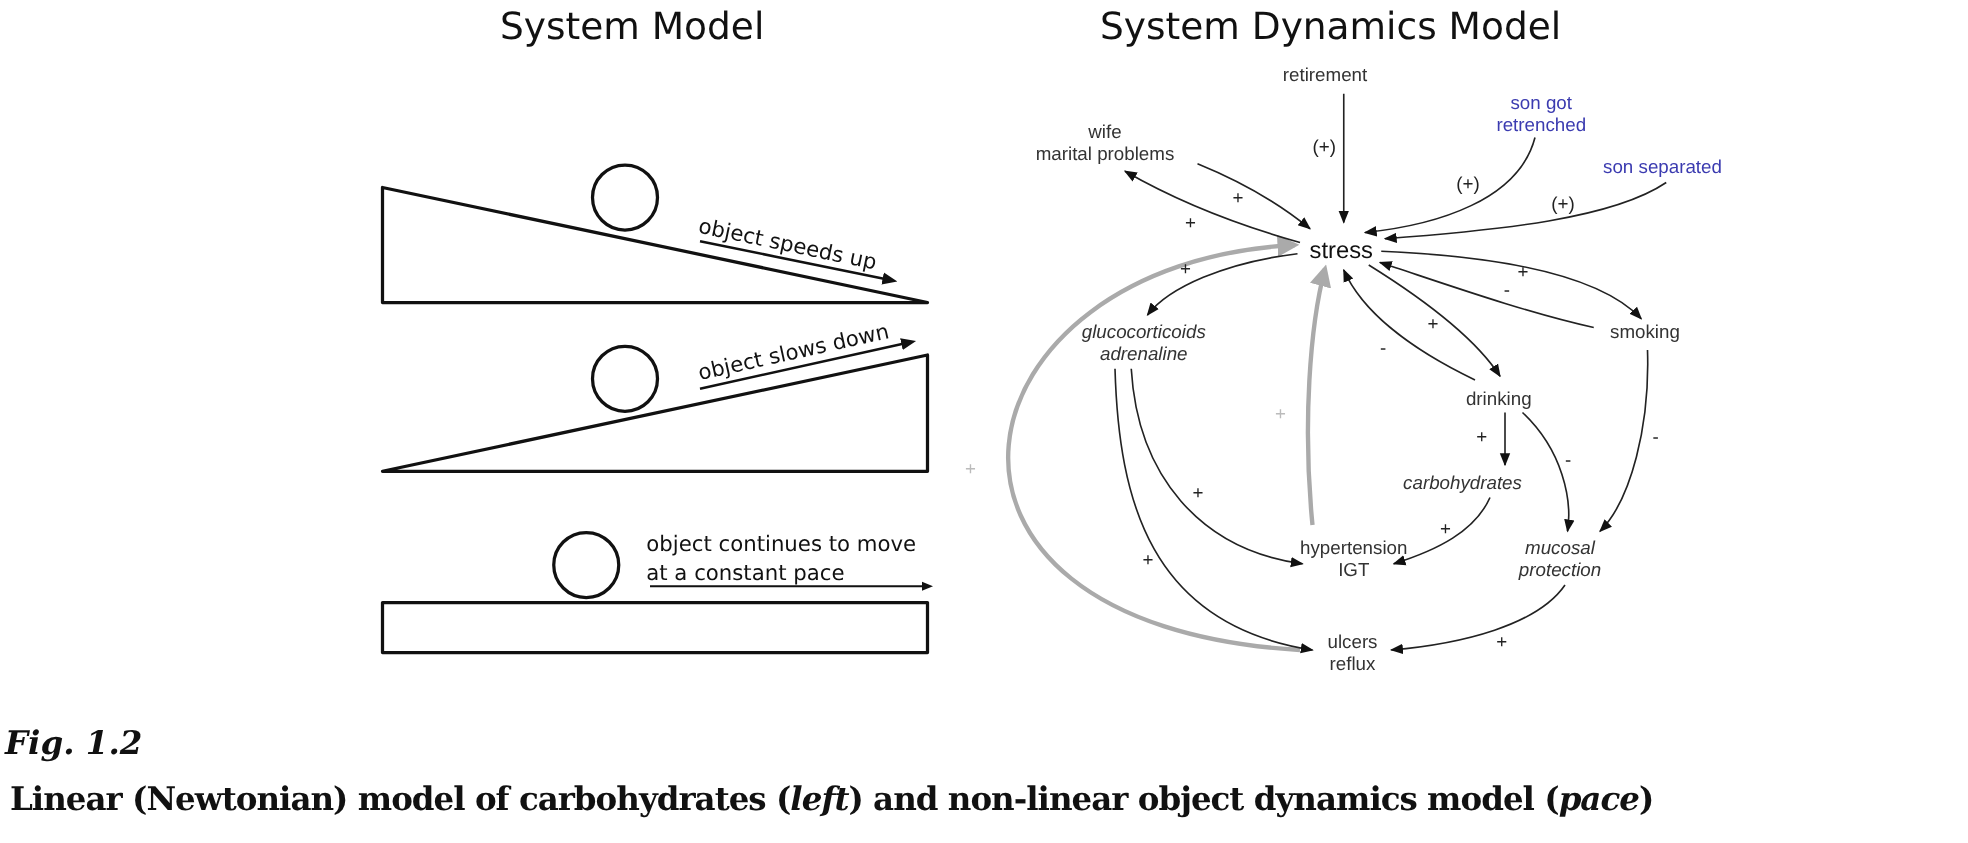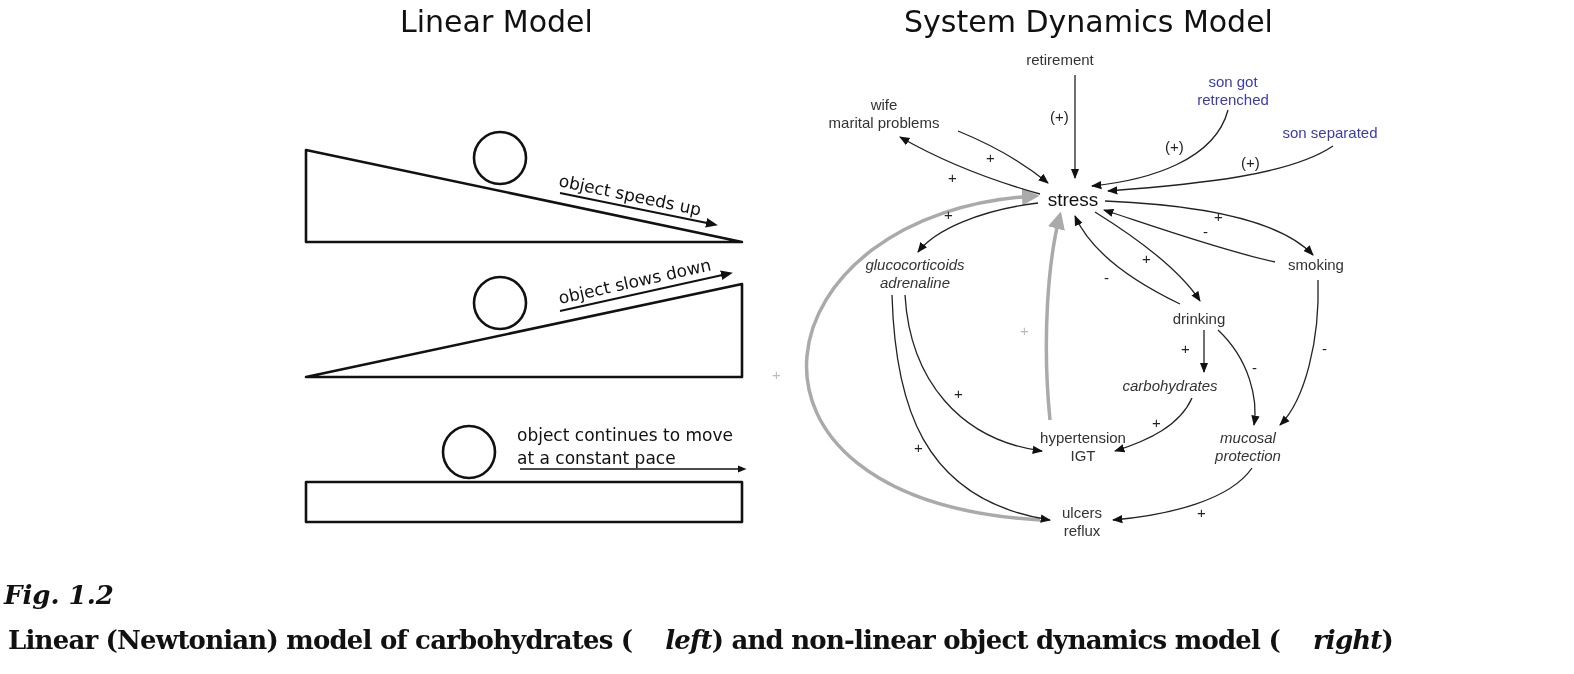--- a/index.html
+++ b/index.html
@@ -11,27 +11,27 @@
   .node-italic { font-style: italic; }
   .node-blue { fill: #3b3bb0; }
   .node-stress { font-size: 19px; fill: #111; }
   .sign { font-family: "Liberation Sans", sans-serif; font-size: 15px; fill: #222; }
   .sign-gray { fill: #bbb; }
   .link { fill: none; stroke: #222; stroke-width: 1.3; }
   .link-gray { fill: none; stroke: #aaa; stroke-width: 3.5; }
   .shape { fill: none; stroke: #111; stroke-width: 2.6; stroke-linejoin: round; }
   .caption-fig { position: absolute; left: 4px; top: 580px; font-family: "DejaVu Serif", serif; font-weight: bold; font-style: italic; font-size: 26px; color: #111; }
   .caption-text { position: absolute; left: 8px; top: 625px; font-family: "DejaVu Serif", serif; font-weight: bold; font-size: 26px; color: #111; white-space: nowrap; letter-spacing: -0.8px; }
-  .caption-text i { font-style: italic; margin-left: 33px; }
+  .caption-text i { font-style: italic; }
 </style>
 </head>
 <body>
 
-<div class="title" style="left:400px; top:4px;">Linear Model</div>
-<div class="title" style="left:880px; top:4px;margin-left:24px;">System Dynamics Model</div>
+<div class="title" style="left:400px; top:4px;">System Model</div>
+<div class="title" style="left:880px; top:4px;">System Dynamics Model</div>
 
 <svg id="diagram" width="1574" height="560" viewBox="0 0 1574 560" xmlns="http://www.w3.org/2000/svg">
   <defs>
     <marker id="ah" viewBox="0 0 10 10" refX="9" refY="5" markerWidth="8" markerHeight="8" orient="auto-start-reverse">
       <path d="M0,1 L10,5 L0,9 z" fill="#111"></path>
     </marker>
     <marker id="ahg" viewBox="0 0 10 10" refX="8" refY="5" markerWidth="5" markerHeight="5" orient="auto">
       <path d="M0,0 L10,5 L0,10 z" fill="#aaa"></path>
     </marker>
     <marker id="dot" viewBox="0 0 10 10" refX="5" refY="5" markerWidth="6" markerHeight="6" orient="auto">
@@ -140,13 +140,13 @@
     <text class="node node-italic" x="1248" y="443" text-anchor="middle">mucosal</text>
     <text class="node node-italic" x="1248" y="461" text-anchor="middle">protection</text>
   </g>
   <g>
     <text class="node" x="1082" y="518" text-anchor="middle">ulcers</text>
     <text class="node" x="1082" y="536" text-anchor="middle">reflux</text>
   </g>
 </svg>
 
 <div class="caption-fig">Fig. 1.2</div>
-<div class="caption-text"><span>Linear (Newtonian) model of carbohydrates (</span><i>left</i><span>) and non-linear object dynamics model (</span><i>right</i><span>)</span></div>
+<div class="caption-text"><span>Linear (Newtonian) model of carbohydrates (</span><i>left</i><span>) and non-linear object dynamics model (</span><i>pace</i><span>)</span></div>
 
 </body></html>

